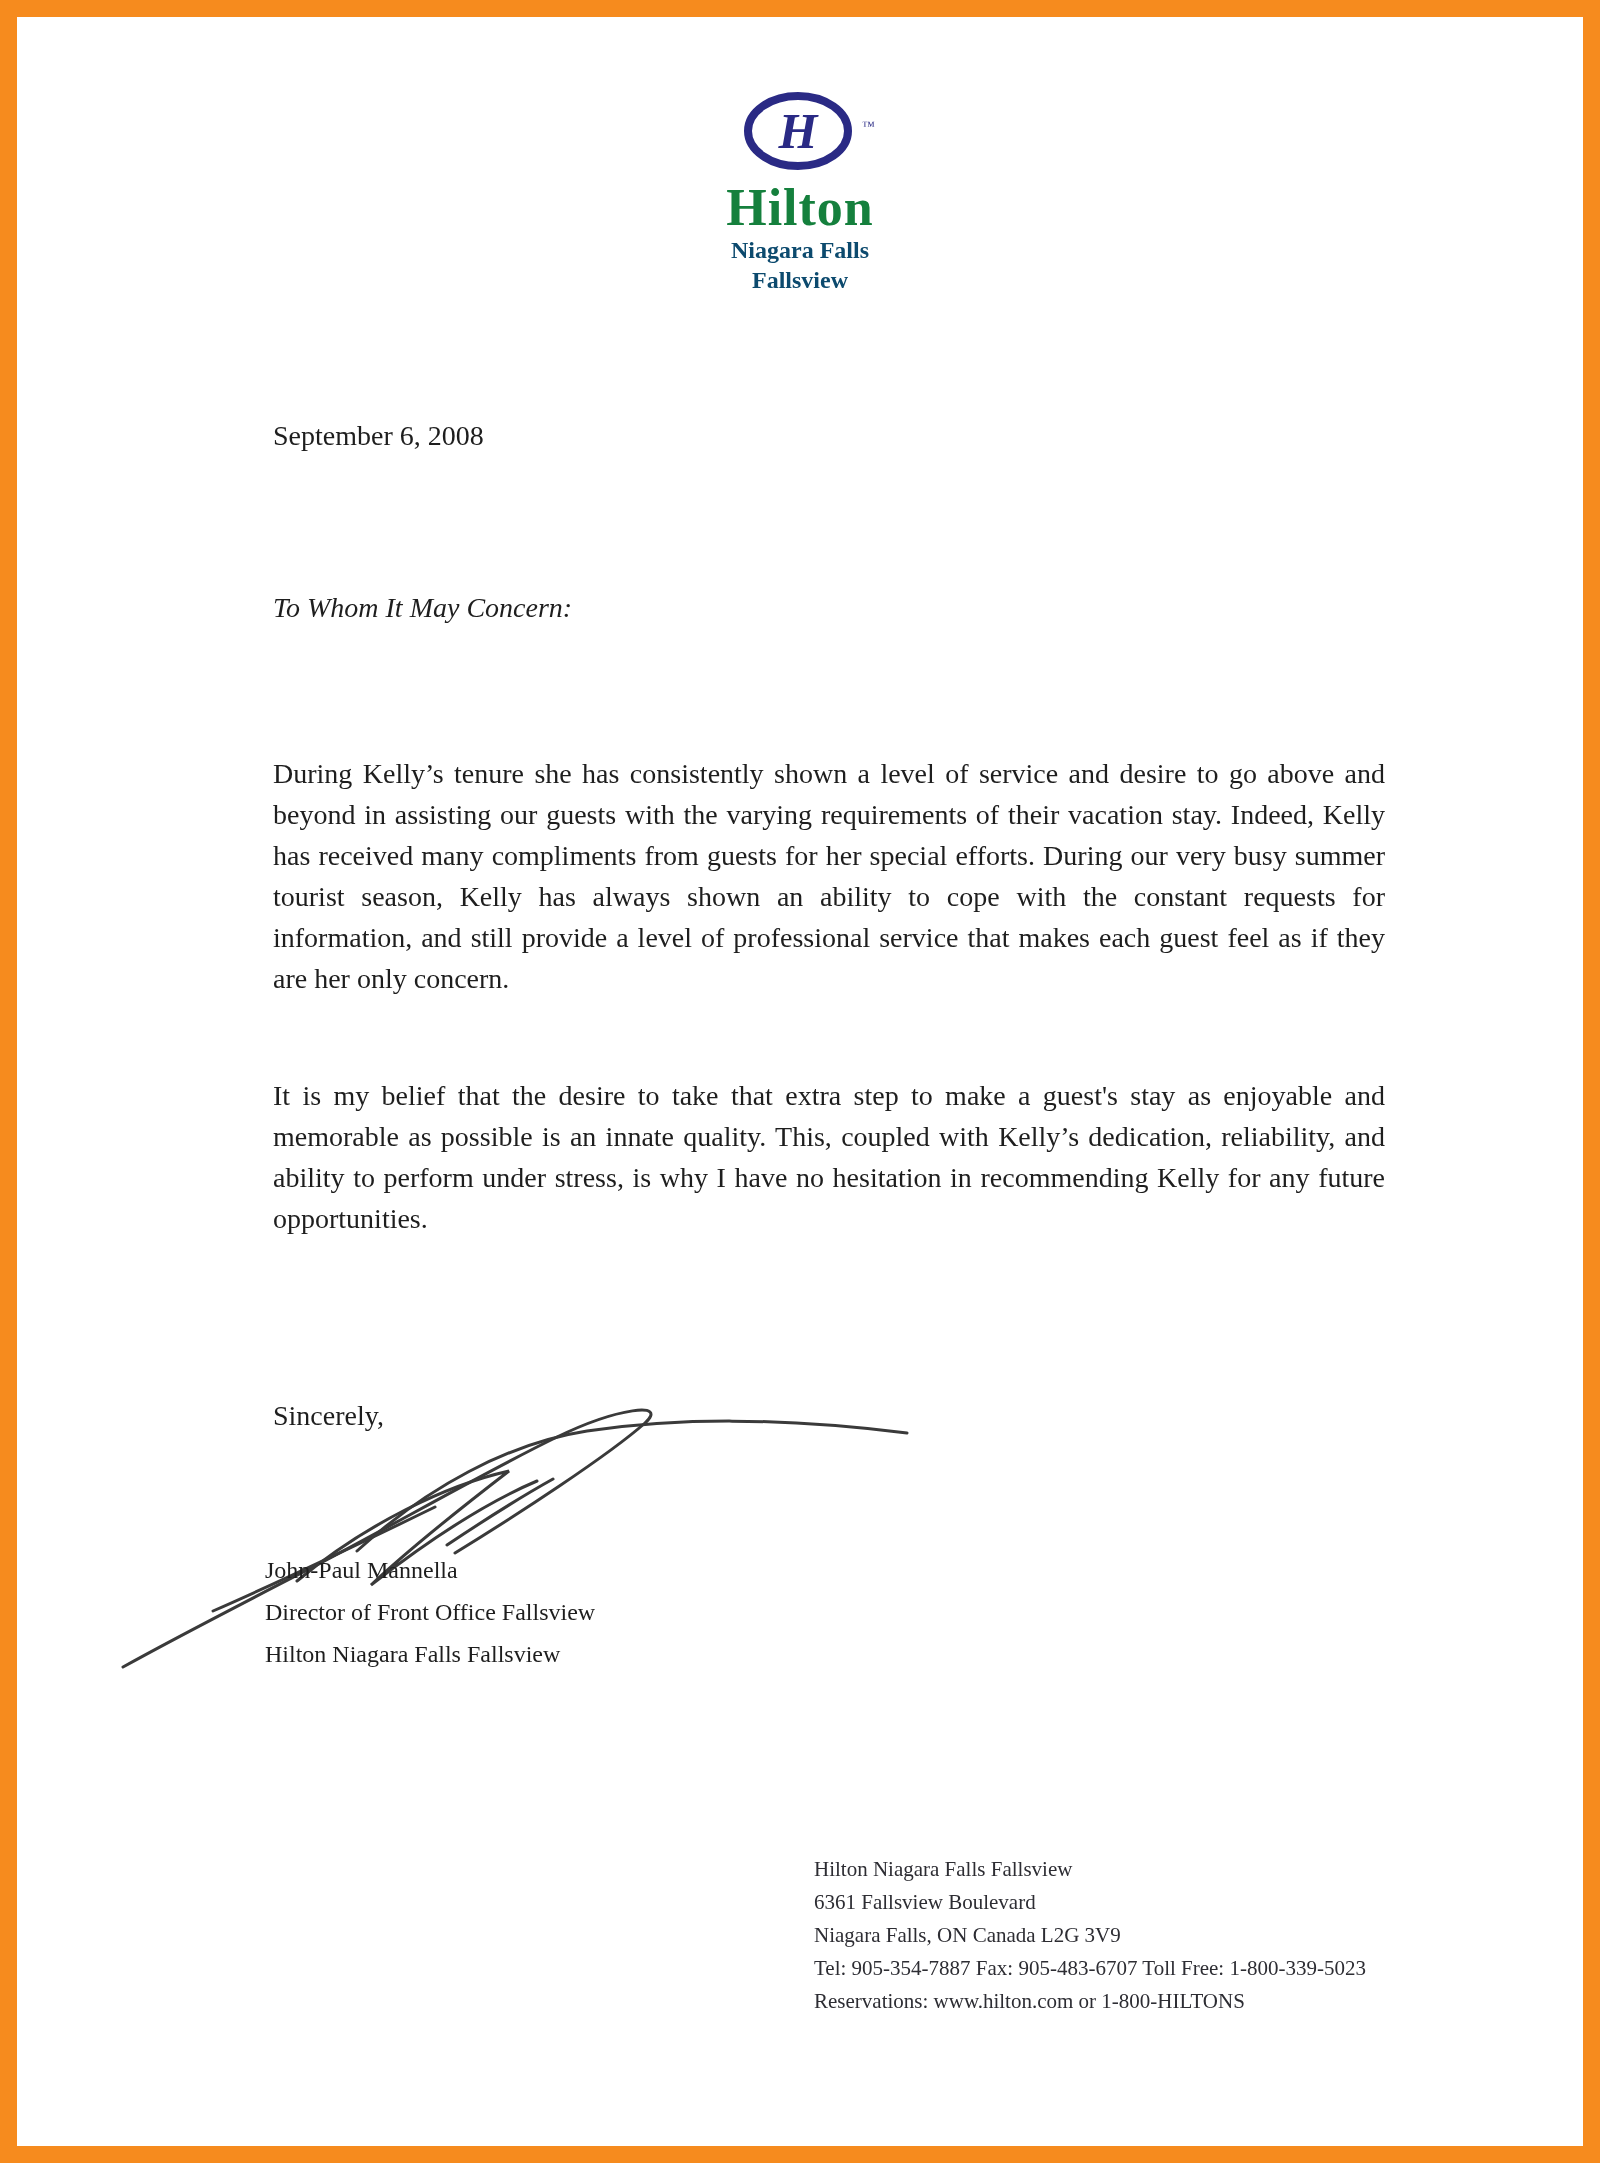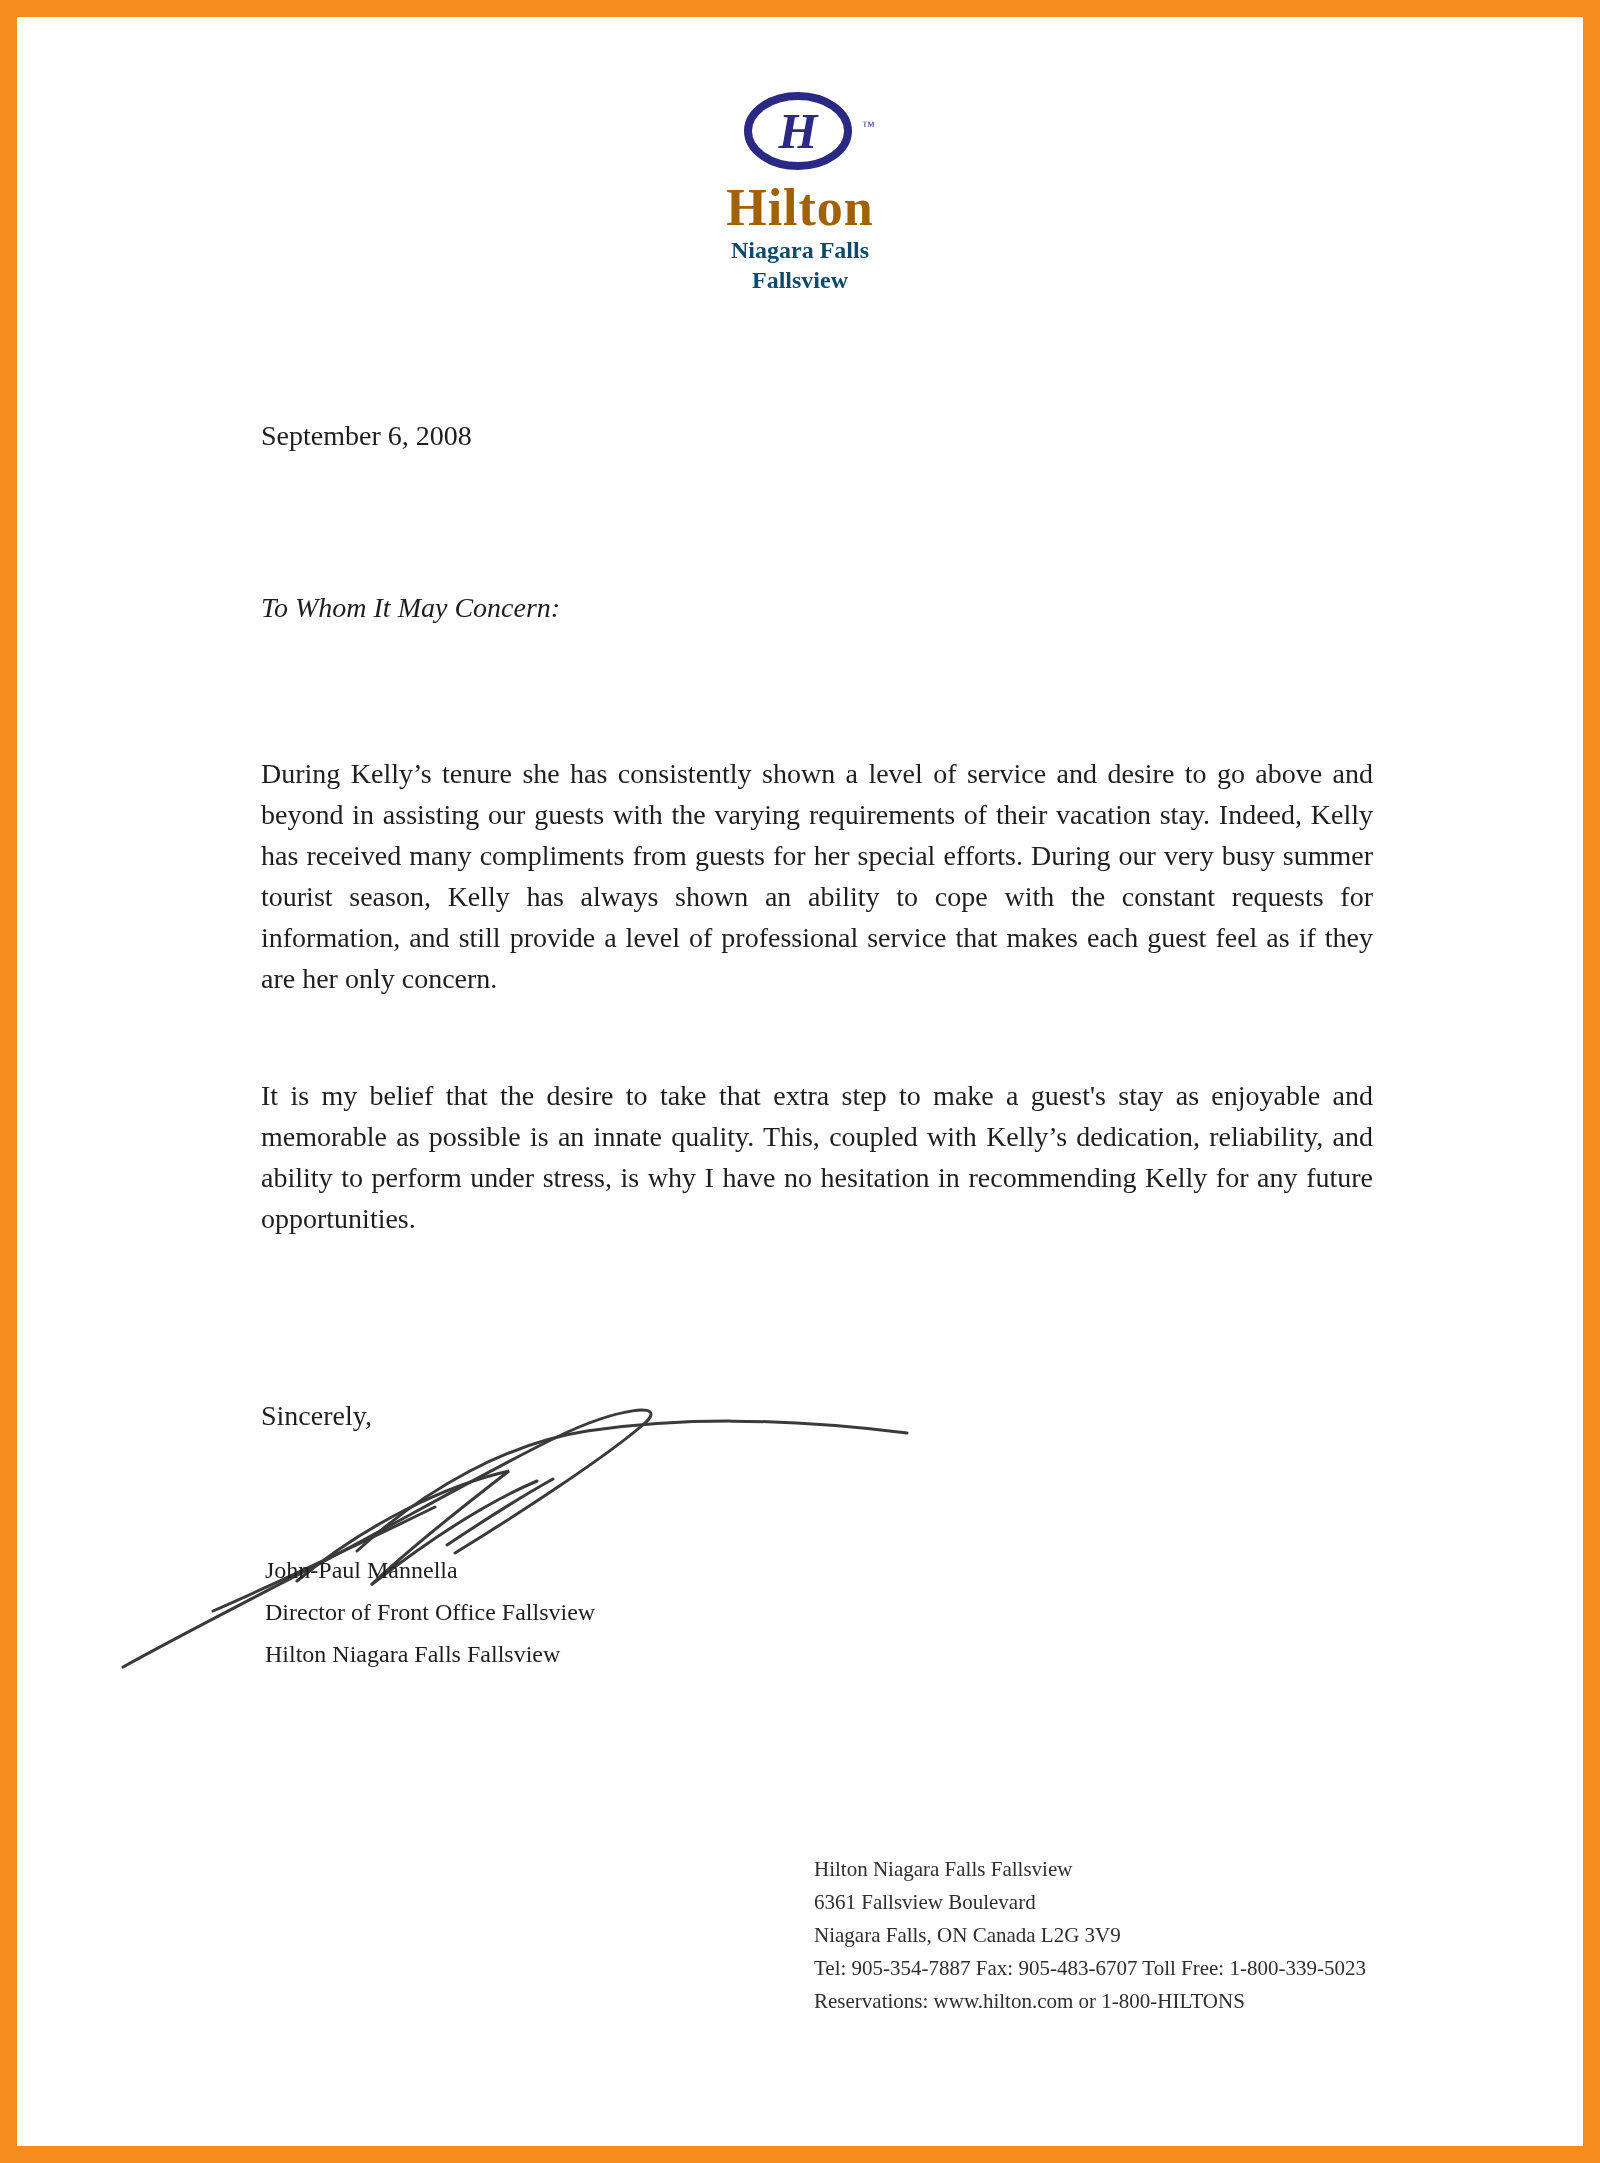--- a/index.html
+++ b/index.html
@@ -36,36 +36,36 @@
     position: absolute;
     right: -16px;
     top: 30px;
     font-size: 13px;
     color: #2a2a85;
     line-height: 1;
   }
   .brand {
     font-size: 52px;
     font-weight: bold;
-    color: #a16207;
+    color: #15803d;
     line-height: 54px;
     letter-spacing: 1px;
     margin-top: 2px;
   }
   .brand-sub {
     font-size: 24px;
     font-weight: bold;
     color: #0c4a6e;
     line-height: 30px;
   }
 
   
   .col {
     position: absolute;
-    left: 244px;
+    left: 256px;
     width: 1112px;
     font-size: 28px;
     line-height: 41px;
   }
   .date        { top: 398px; }
   .salutation  { top: 570px; font-style: italic; }
   .intro       { top: 650px; }
   .para1       { top: 736px; text-align: justify; }
   .para2       { top: 1058px; text-align: justify; }
   .closing     { top: 1378px; }

